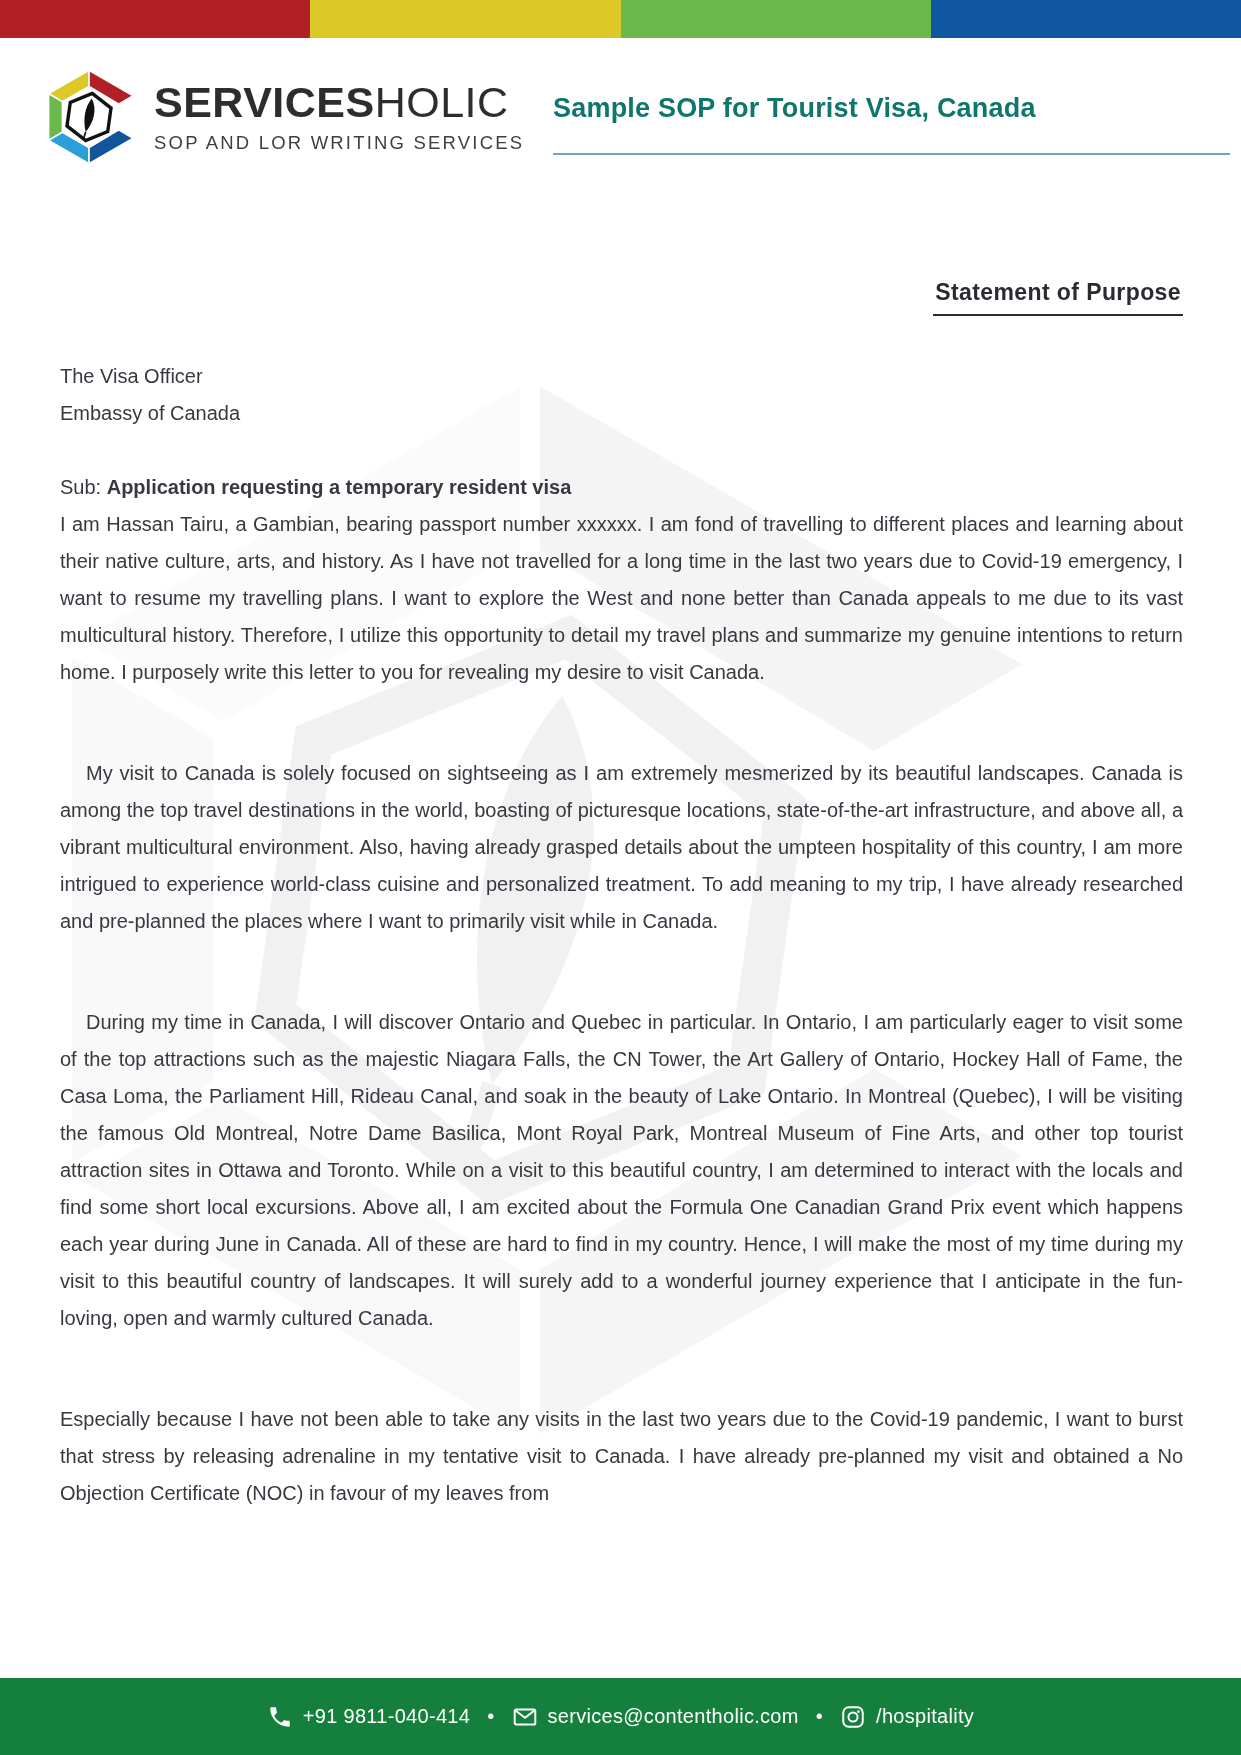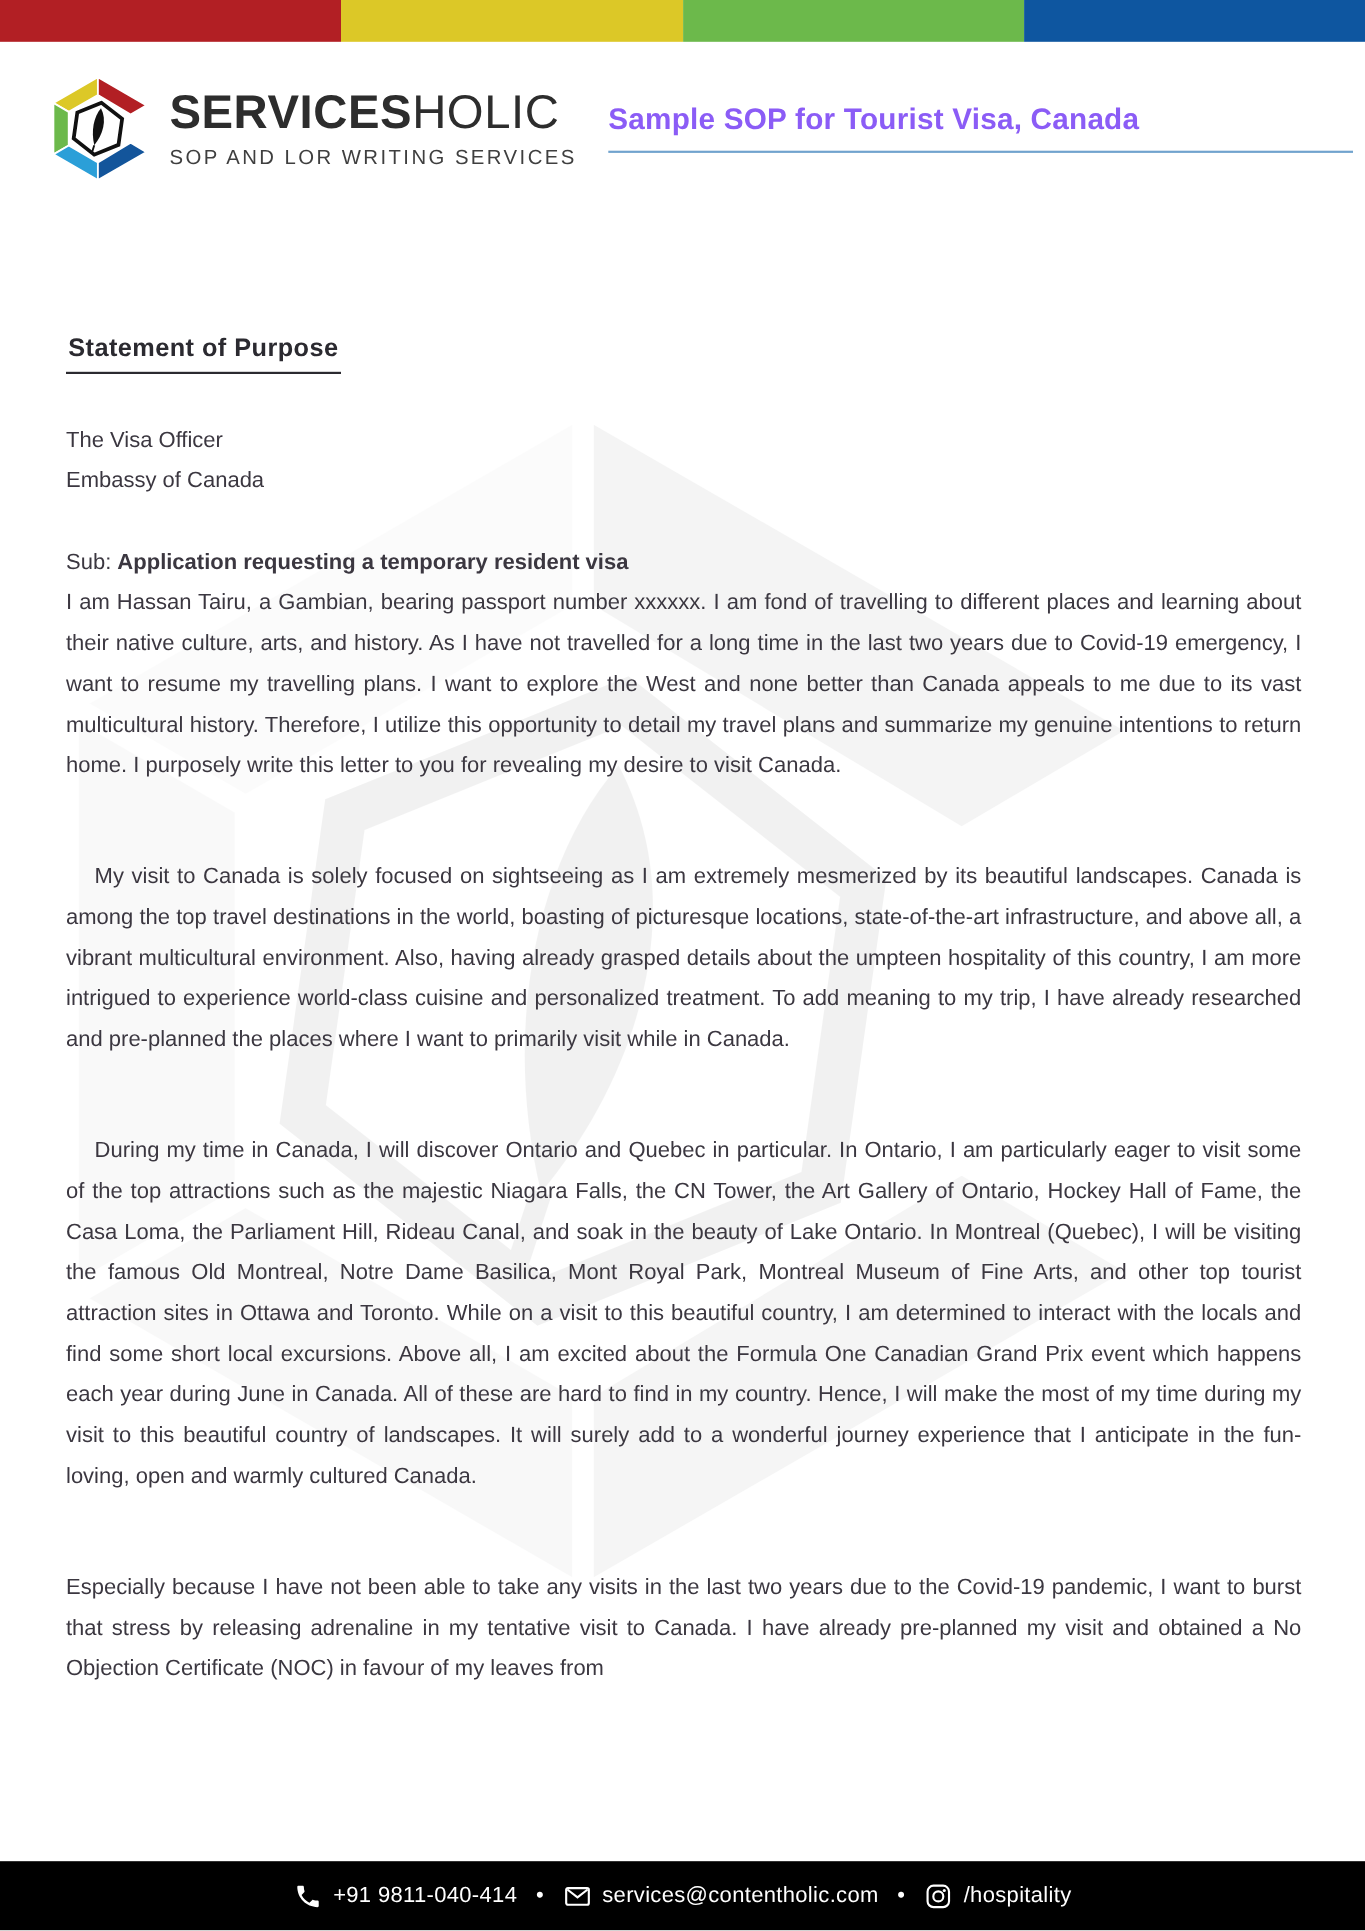--- a/index.html
+++ b/index.html
@@ -43,51 +43,51 @@
     letter-spacing: 0.5px; white-space: nowrap;
   }
   .brand-name .b1 { font-weight: 600; }
   .brand-name .b2 { font-weight: 300; }
   .brand-tagline {
     margin-top: 7px; font-size: 18.5px; font-weight: 400;
     letter-spacing: 2.2px; color: #3f3f3f; white-space: nowrap;
   }
   .header-title {
     position: absolute; left: 553px; top: 55px; width: 677px;
-    font-size: 27px; font-weight: 700; color: #8b5cf6;
-    padding-bottom: 13px; border-bottom: 2px solid #71A3CE;
+    font-size: 27px; font-weight: 700; color: #0f766e;
+    padding-bottom: 29px; border-bottom: 2px solid #71A3CE;
     letter-spacing: 0.2px; white-space: nowrap;
   }
 
   
   .content {
     position: relative; z-index: 1;
     margin: 0 58px 0 60px;
     font-size: 20px; line-height: 37px;
   }
-  .doc-title-wrap { text-align: left; margin-top: 120px; }
+  .doc-title-wrap { text-align: right; margin-top: 96px; }
   .doc-title {
     display: inline-block;
     font-size: 23px; font-weight: 700; color: #2b2a30;
     letter-spacing: 0.4px;
     border-bottom: 2.5px solid #2b2a30;
     padding: 0 2px 3px 2px;
   }
   .recipient { margin-top: 42px; }
   .subject { margin-top: 37px; }
   .subject .subj-bold { font-weight: 700; }
   .salutation { margin-top: 37px; margin-bottom: 6px; }
   .para { text-align: justify; }
   .para-gap { margin-top: 64px; }
   .para.indent { text-indent: 26px; }
 
   
   .footer {
-    position: absolute; left: 0; right: 0; bottom: 0; height: 63px;
-    background: #000000; z-index: 2;
+    position: absolute; left: 0; right: 0; bottom: 0; height: 77px;
+    background: #15803d; z-index: 2;
     display: flex; align-items: center; justify-content: center;
     gap: 13px; color: #ffffff; font-size: 20px; font-weight: 500;
     letter-spacing: 0.3px;
   }
   .footer .icon { width: 26px; height: 26px; display: inline-block; }
   .footer .dot { font-size: 20px; padding: 0 4px; }
   .footer .group { display: flex; align-items: center; gap: 10px; }
 </style>
 </head>
 <body>

